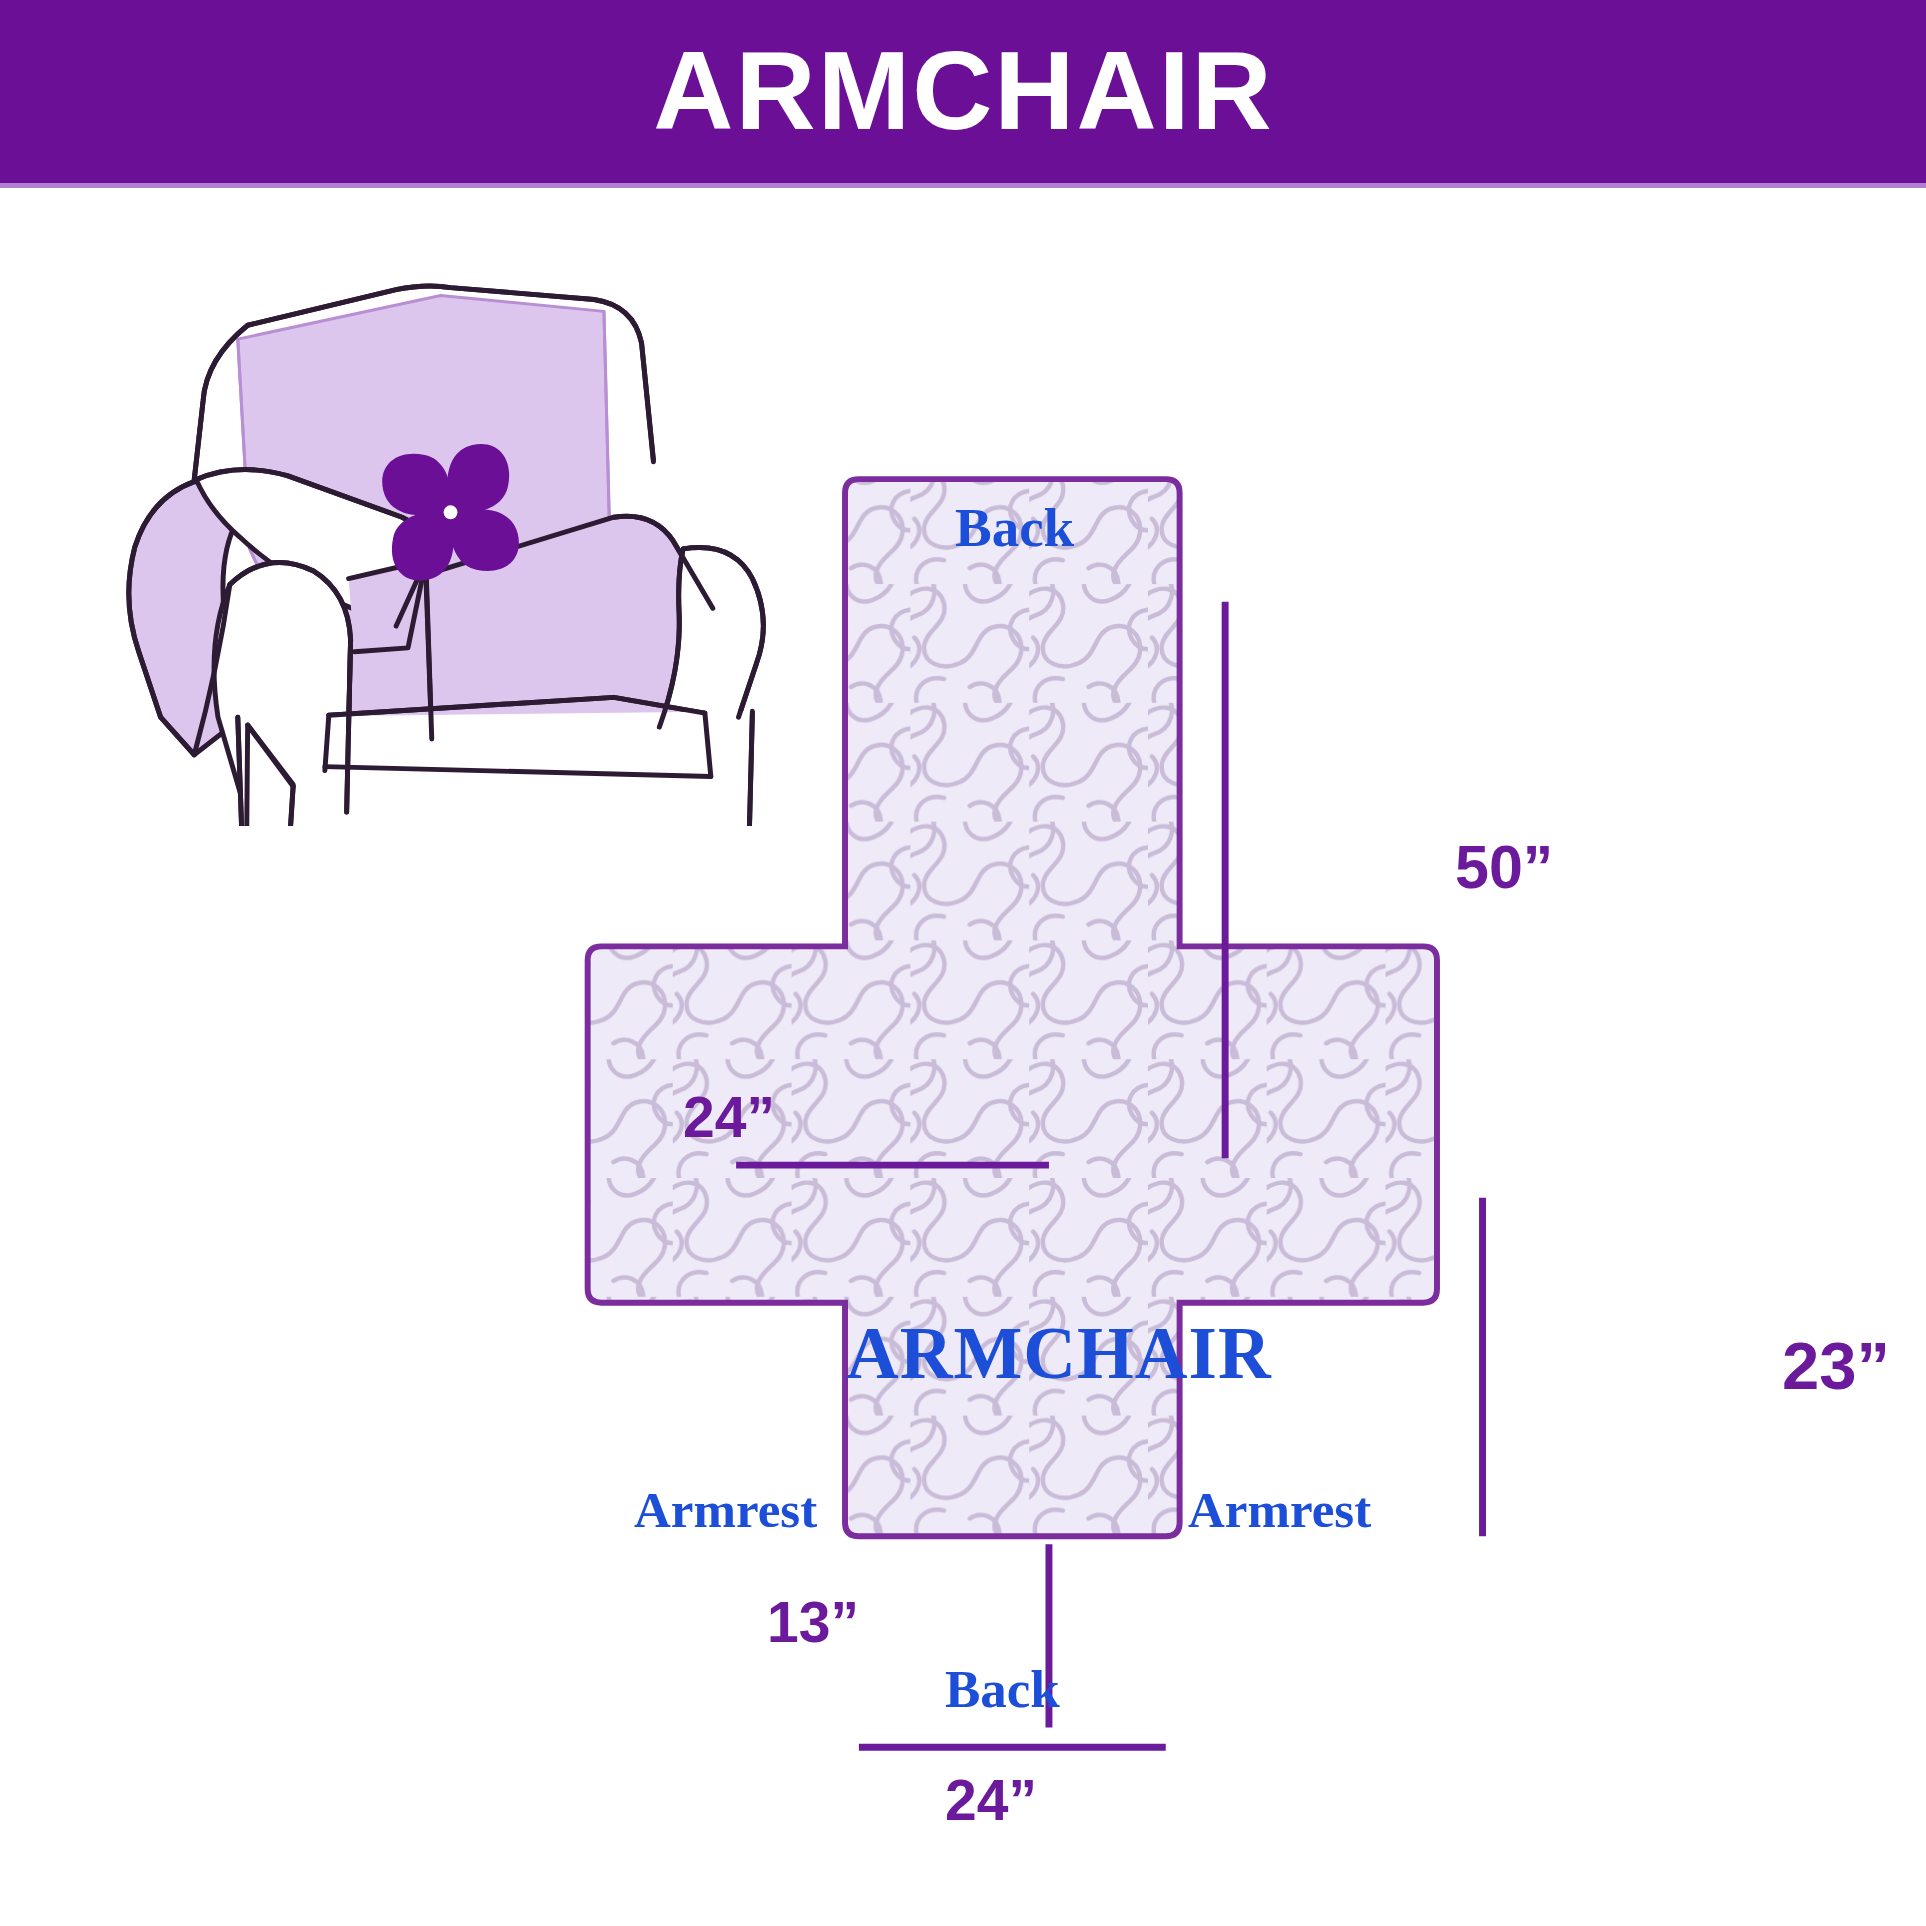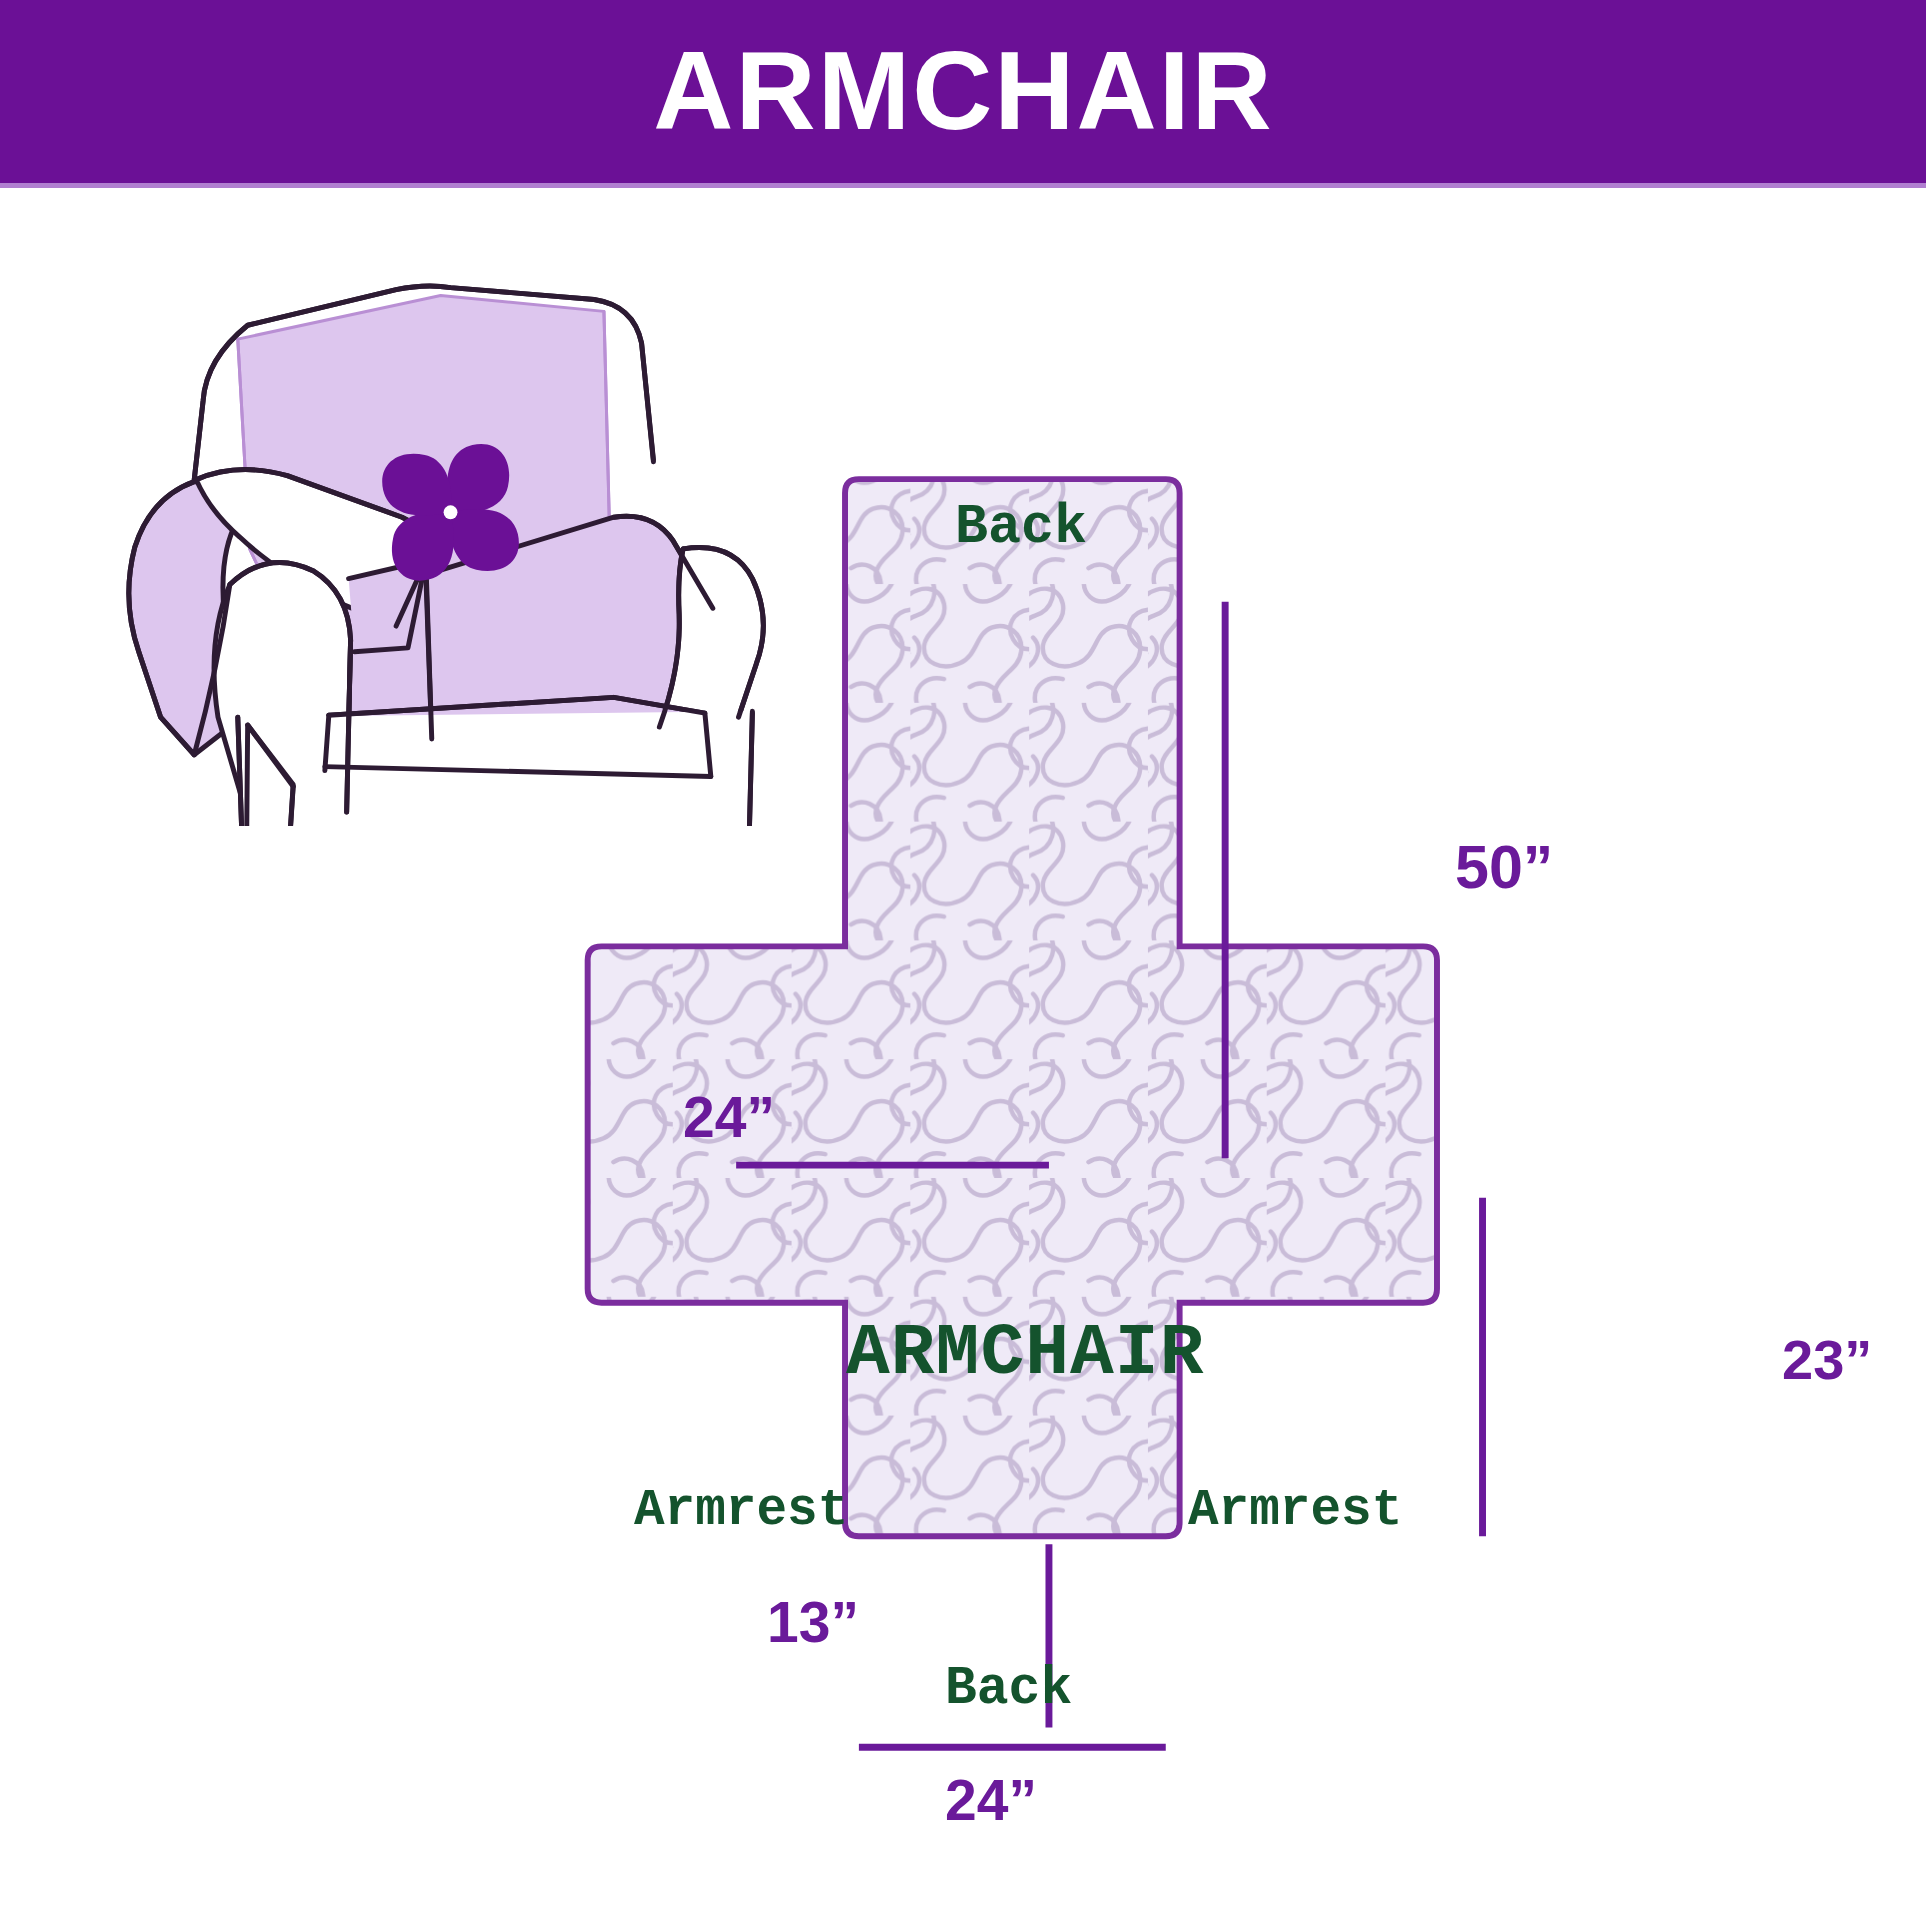--- a/index.html
+++ b/index.html
@@ -41,30 +41,30 @@
   .dim{
     position:absolute;
     color:#6A1A9A;
     font-weight:bold;
     font-family:"Liberation Sans", sans-serif;
     white-space:nowrap;
     line-height:1;
   }
   .dim-40{left:1455px;top:837px;font-size:61px;}
   .dim-24top{left:683px;top:1089px;font-size:57px;}
-  .dim-23{left:1782px;top:1332px;font-size:56px;}
+  .dim-23{left:1782px;top:1332px;font-size:67px;}
   .dim-13{left:767px;top:1594px;font-size:57px;}
   .dim-24bot{left:945px;top:1772px;font-size:57px;}
 
   
   .plabel{
     position:absolute;
-    color:#14532d;
+    color:#1d4ed8;
     font-weight:bold;
-    font-family:Liberation Mono, monospace;
+    font-family:Liberation Serif, serif;
     white-space:nowrap;
     line-height:1;
   }
   .lbl-back{left:955px;top:500px;font-size:55px;}
   .lbl-center{left:846px;top:1317px;font-size:73px;letter-spacing:1px;}
   .lbl-arm-left{left:634px;top:1485px;font-size:51px;}
   .lbl-arm-right{left:1188px;top:1485px;font-size:51px;}
   .lbl-front{left:945px;top:1663px;font-size:53px;}
 </style>
 </head>

